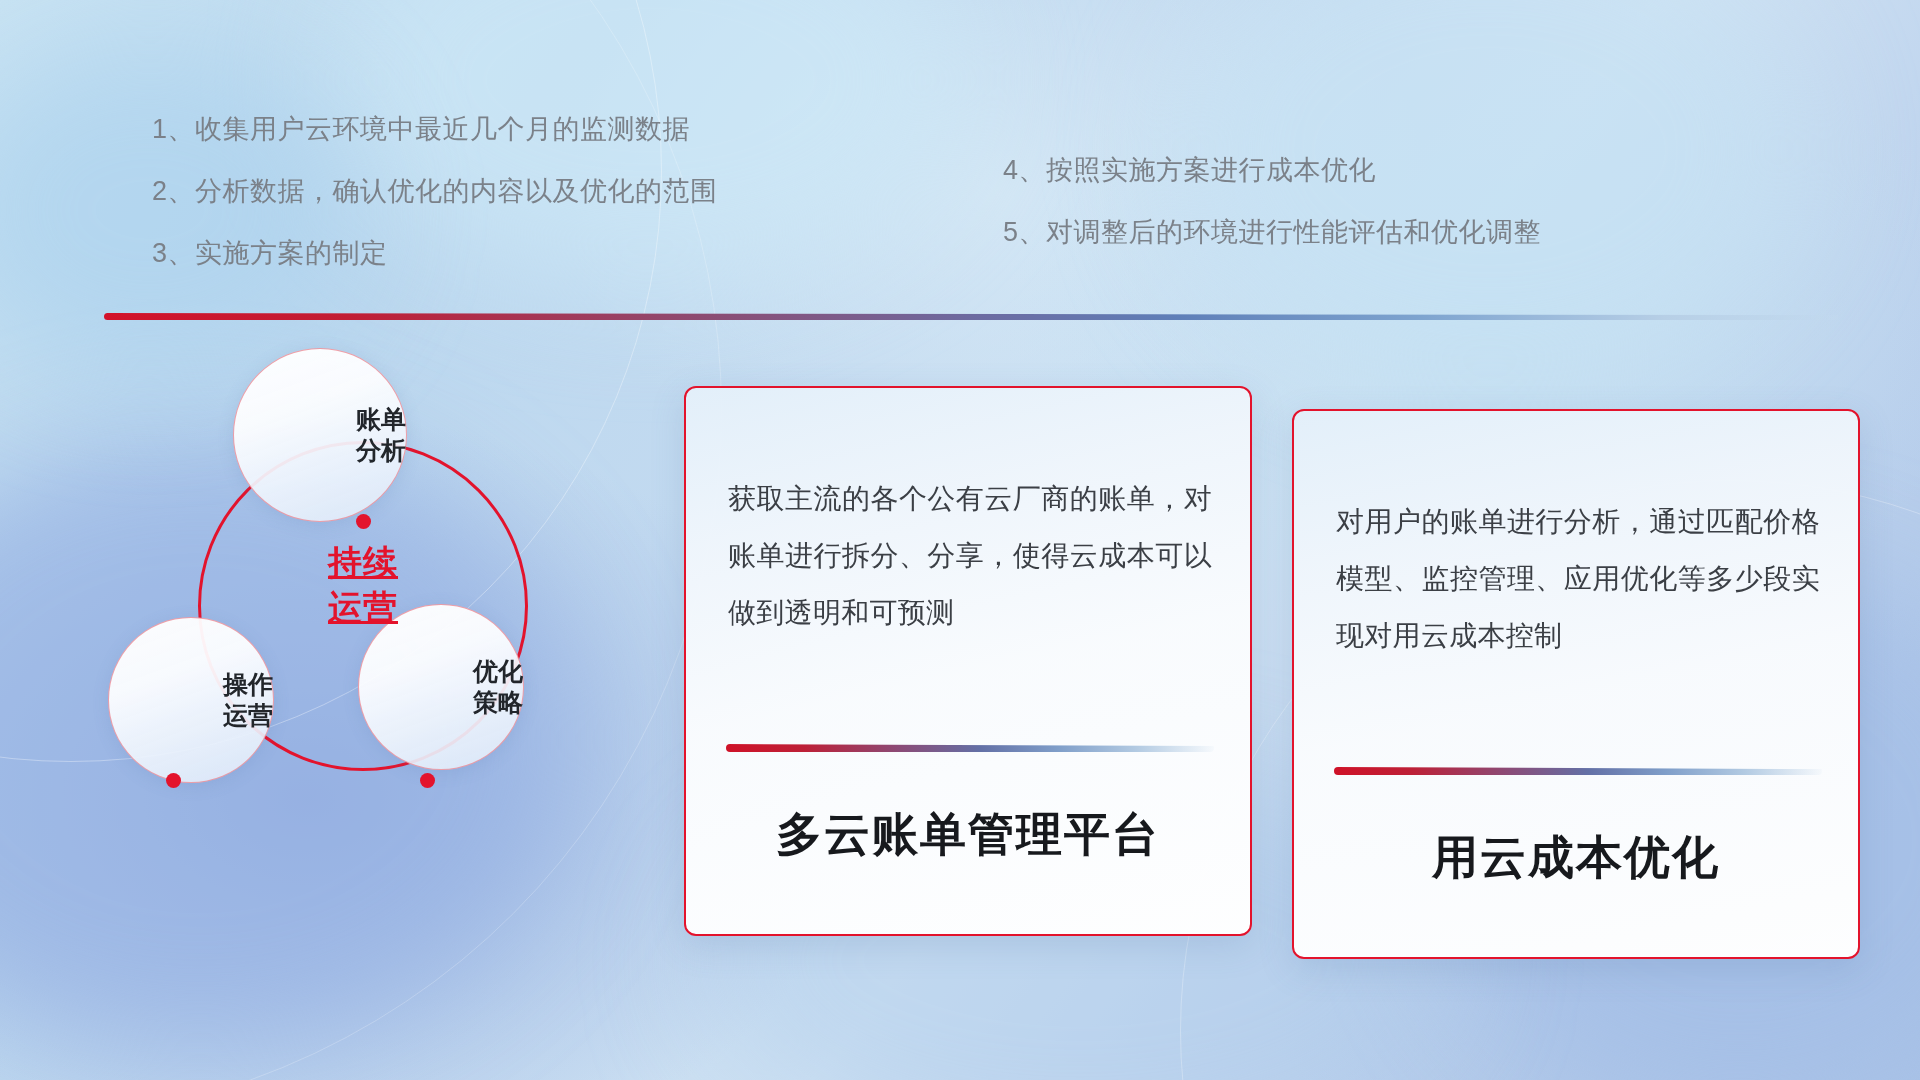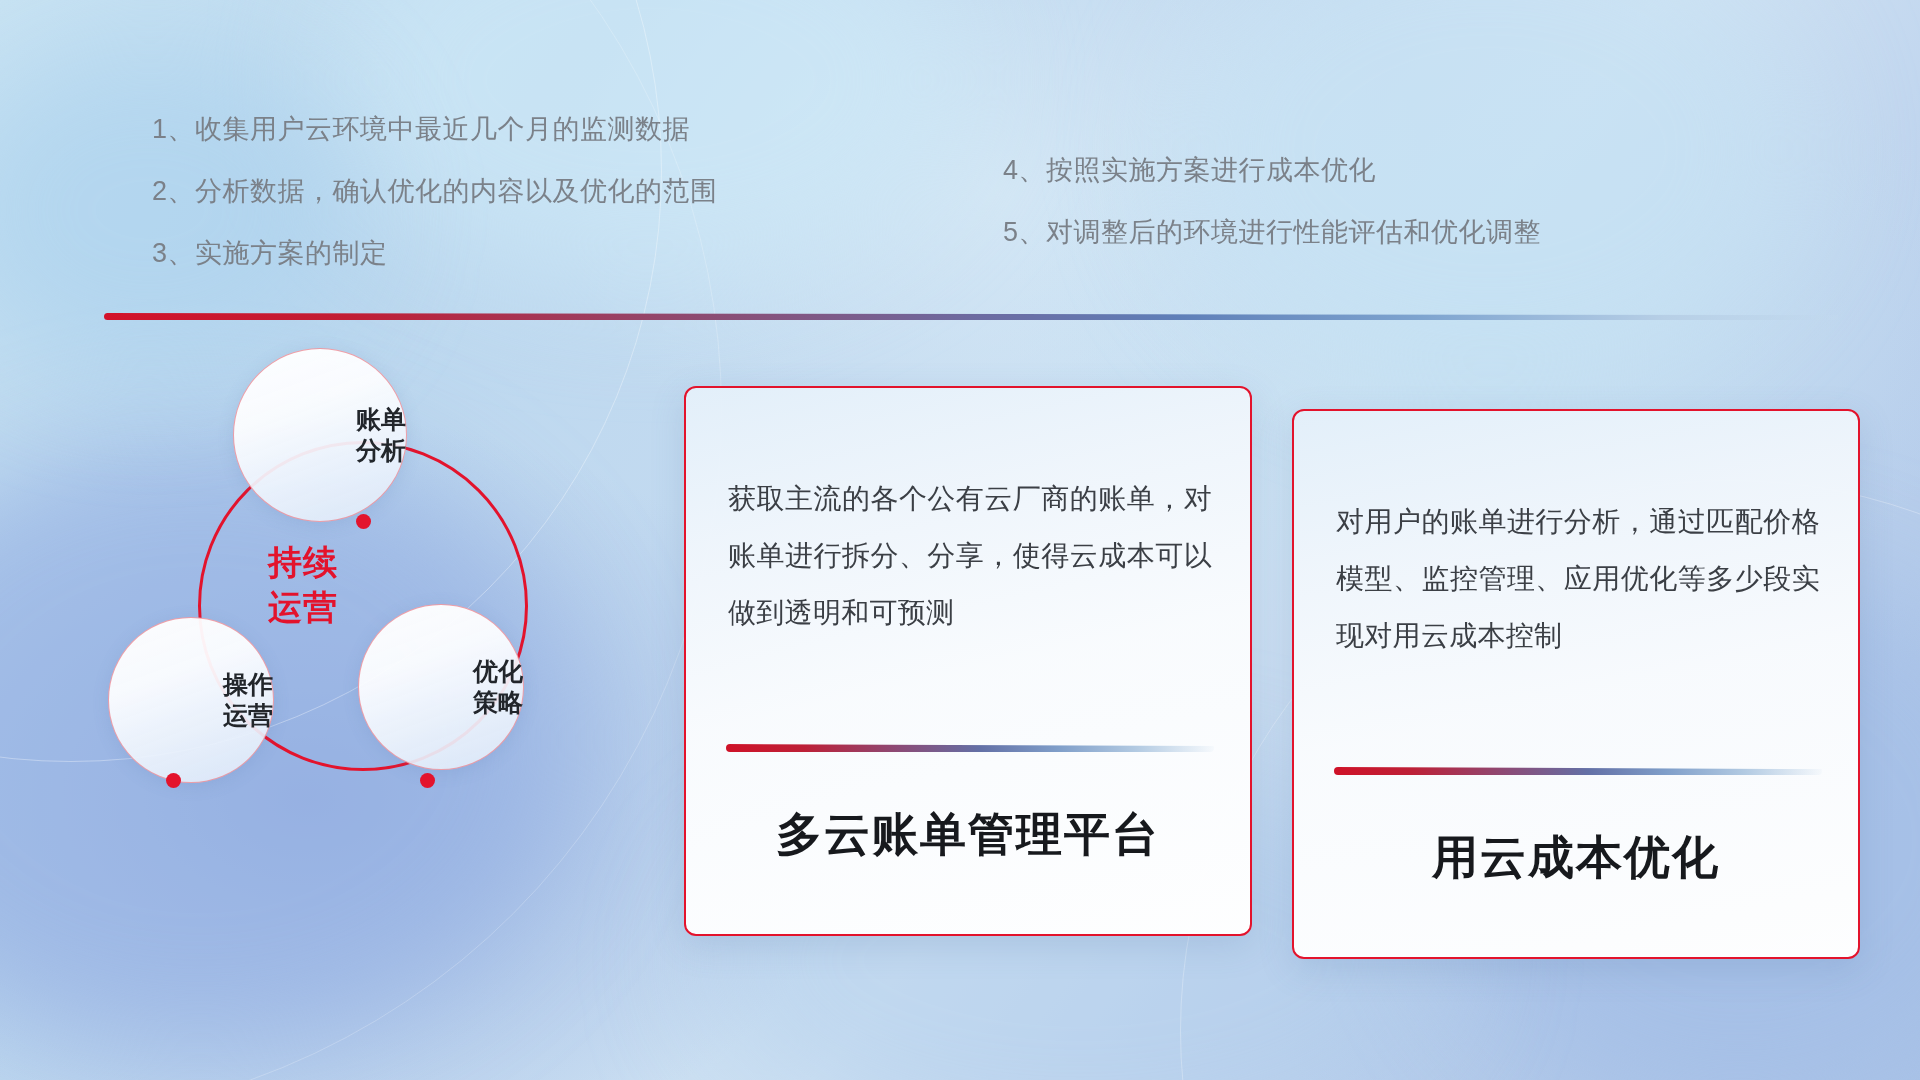--- a/index.html
+++ b/index.html
@@ -136,26 +136,27 @@
   }
   #dot-top   { left: 256px; top: 164px; }
   #dot-left  { left: 66px;  top: 423px; }
   #dot-right { left: 320px; top: 423px; }
 
   #center-label {
     position: absolute;
     left: 168px;
     top: 190px;
     width: 190px;
-    text-align: left;
+    text-align: center;
     color: #e3132c;
     font-weight: bold;
     font-size: 34px;
     line-height: 1.32;
     letter-spacing: 1px;
+    text-decoration: underline;
   }
 
   
   .card {
     position: absolute;
     top: 386px;
     width: 568px;
     height: 550px;
     border: 2px solid #e3132c;
     border-radius: 12px;

